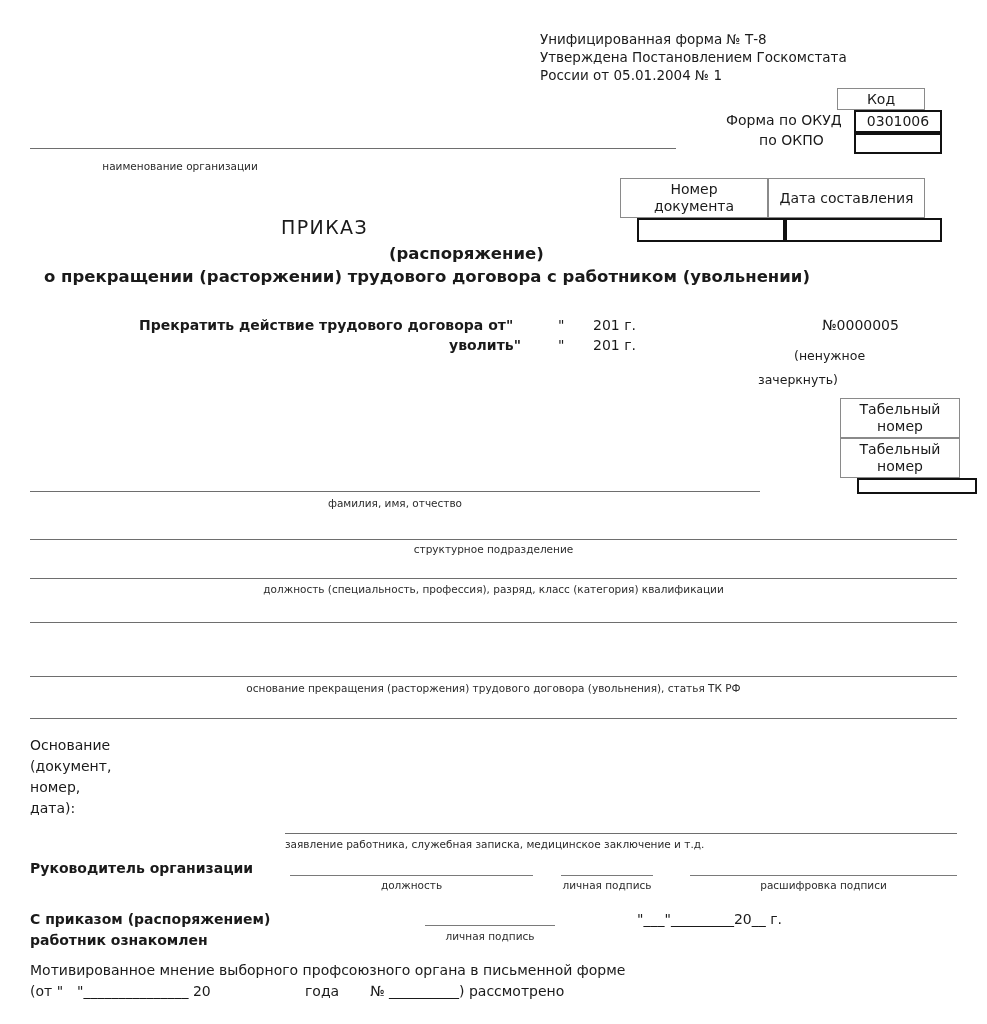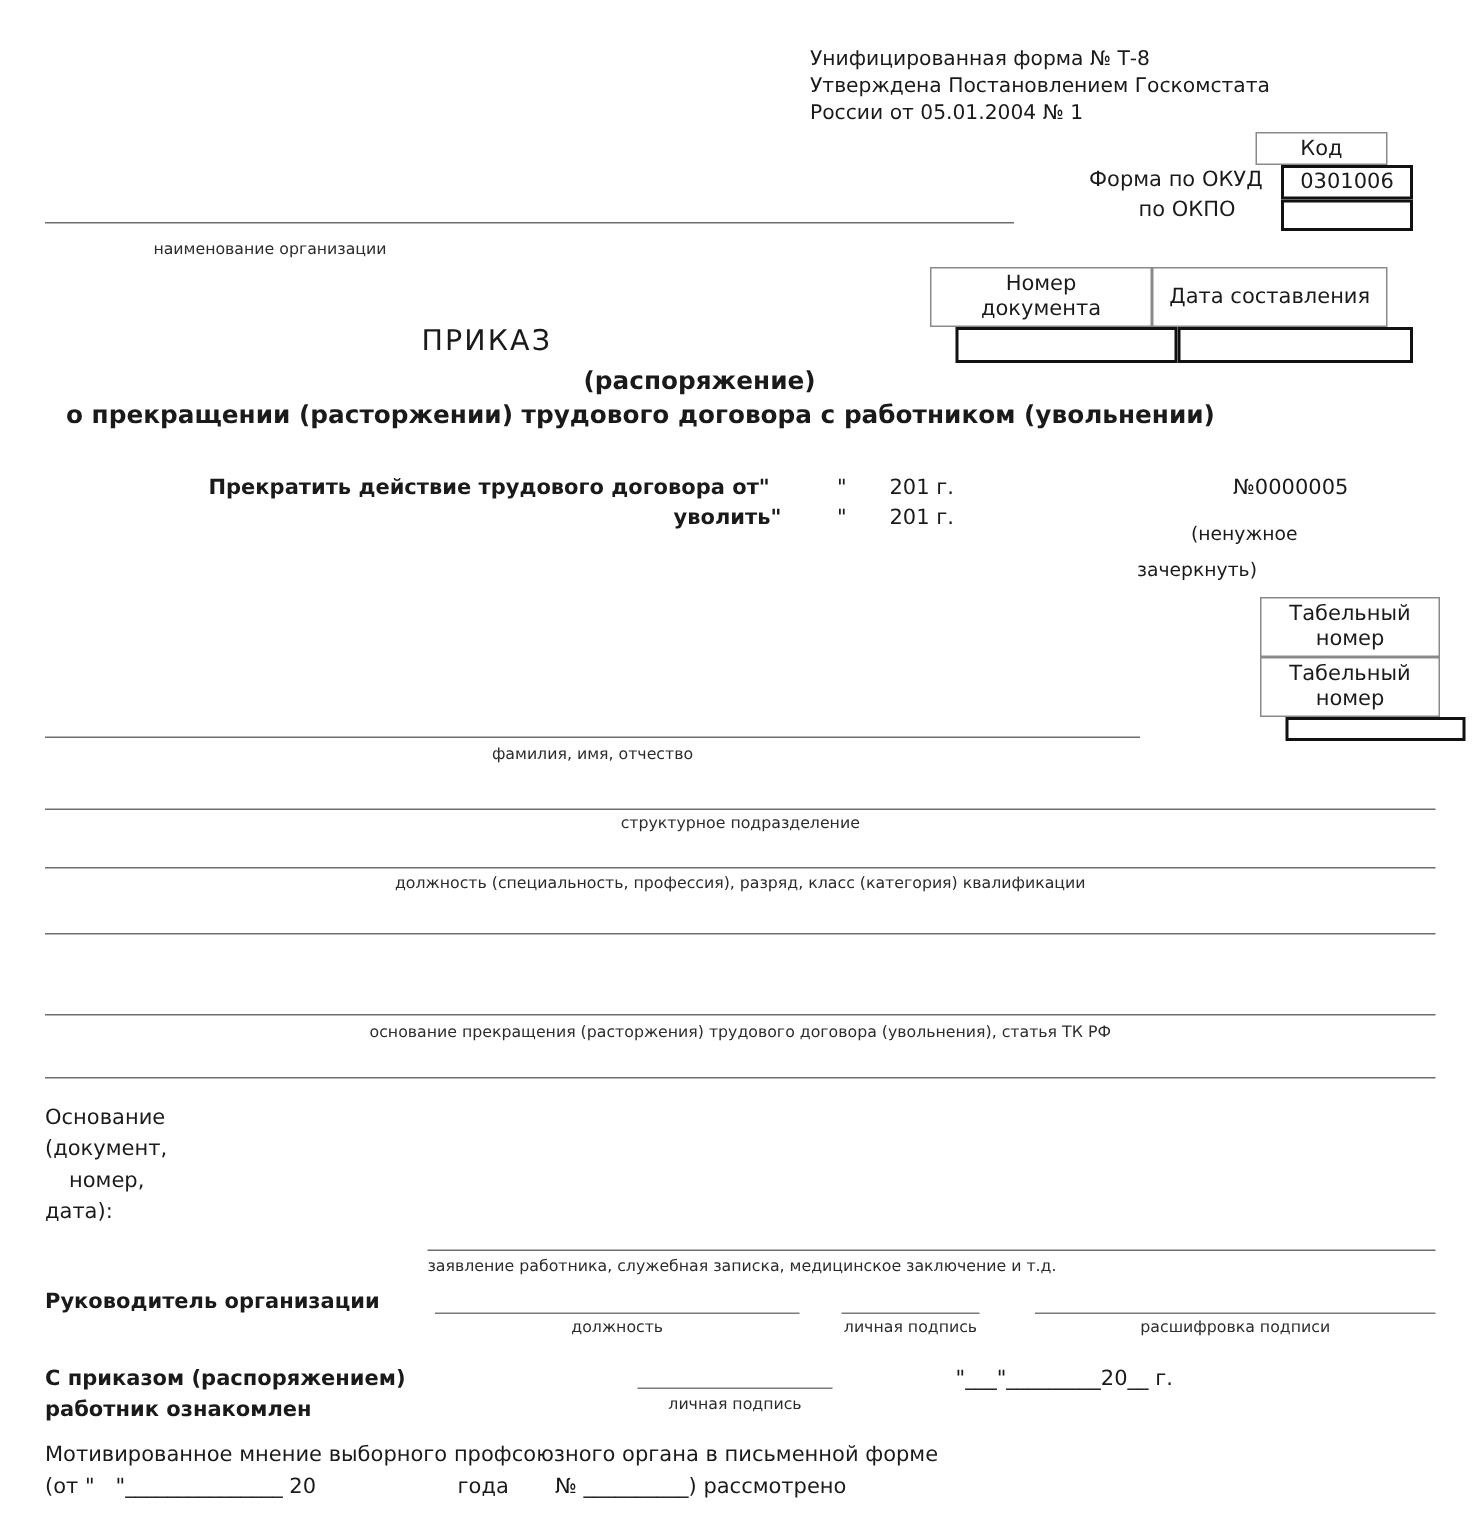--- a/index.html
+++ b/index.html
@@ -159,21 +159,21 @@
   <div class="abs caption" style="left:30px; top:583px; width:927px;">должность (специальность, профессия), разряд, класс (категория) квалификации</div>
 
   <div class="rule" style="left:30px; top:622px; width:927px;"></div>
   <div class="rule" style="left:30px; top:676px; width:927px;"></div>
   <div class="abs caption" style="left:30px; top:682px; width:927px;">основание прекращения (расторжения) трудового договора (увольнения), статья ТК РФ</div>
 
   <div class="rule" style="left:30px; top:718px; width:927px;"></div>
 
   <div class="abs body-txt" style="left:30px; top:737px;">Основание</div>
   <div class="abs body-txt" style="left:30px; top:758px;">(документ,</div>
-  <div class="abs body-txt" style="left:30px; top:779px;margin-left:16px;">номер,</div>
+  <div class="abs body-txt" style="left:30px; top:779px;">номер,</div>
   <div class="abs body-txt" style="left:30px; top:800px;">дата):</div>
 
   <div class="rule" style="left:285px; top:833px; width:672px;"></div>
   <div class="abs caption" style="left:285px; top:838px; width:820px; text-align:left;">заявление работника, служебная записка, медицинское заключение и т.д.</div>
 
   <div class="abs body-txt bold" style="left:30px; top:860px;">Руководитель организации</div>
 
   <div class="rule-thin" style="left:290px; top:875px; width:243px;"></div>
   <div class="abs caption" style="left:290px; top:879px; width:243px;text-align:center;">должность</div>
 

